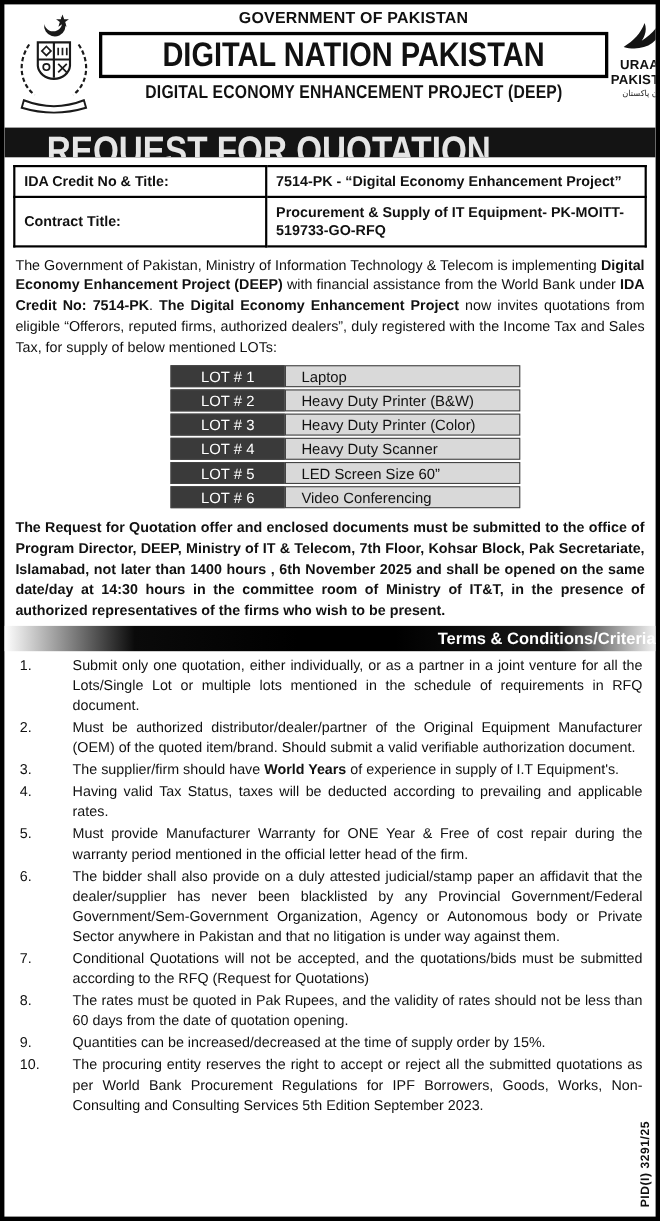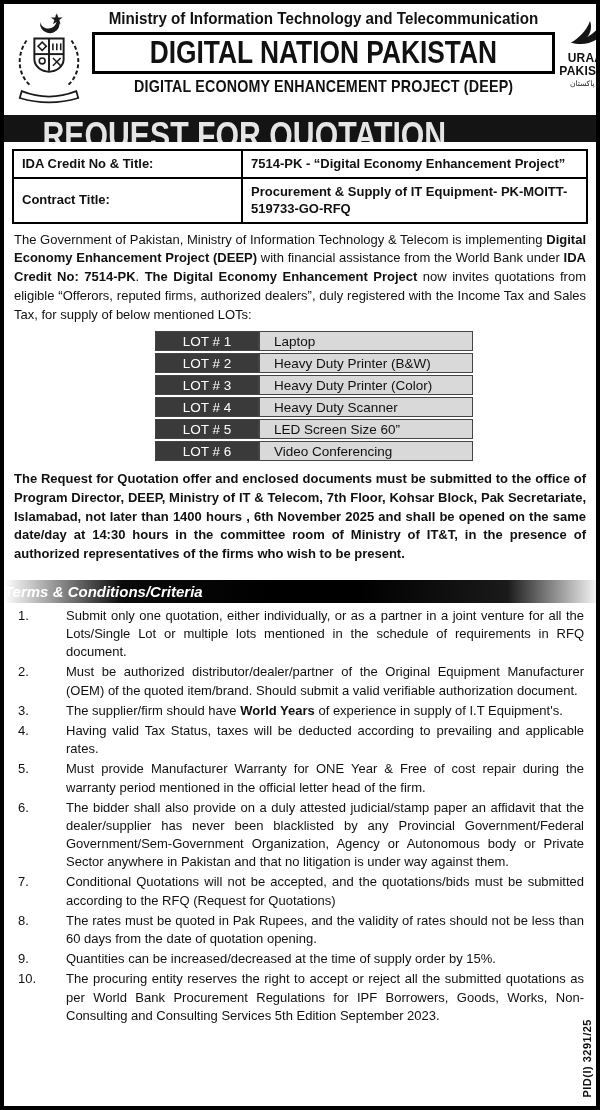--- a/index.html
+++ b/index.html
@@ -33,23 +33,23 @@
   .info-table td.lbl { width:229px; }
   
   .para { margin:7px 10px 0; font-size:13px; line-height:1.44; text-align:justify; }
   .para.bold { font-weight:bold; }
   
   .lot-table { margin:5px auto 0; border-collapse:separate; border-spacing:0 2px;padding-left:28px; }
   .lot-table td { font-size:13.5px; height:20px; border:1px solid #444; }
   .lot-table td.lot { background:#3a3a3a; color:#fff; width:104px; text-align:center; font-weight:normal; }
   .lot-table td.item { background:#d9d9d9; width:214px; padding-left:14px; }
   
-  .terms-banner { margin-top:16px; height:23px; color:#fff; text-align:left;
+  .terms-banner { margin-top:4px; height:23px; color:#fff; text-align:right;
     background:linear-gradient(90deg,#ffffff 0%,#0a0a0a 20%,#000 45%,#000 60%,#1a1a1a 85%,#f2f2f2 100%);
-    font-weight:bold; font-size:15px; line-height:23px;font-style:italic; }
+    font-weight:bold; font-size:15px; line-height:23px; }
   .terms-list { padding:4px 12px 0 14px; }
   .term { display:flex; margin-bottom:2px; }
   .term .tnum { flex:0 0 48px; font-size:13px; line-height:1.4; }
   .term .ttext { flex:1 1 auto; font-size:13px; line-height:1.4; text-align:justify; }
   .pid-vertical { position:absolute; right:3px; bottom:8px; font-size:11px; font-weight:bold;
     writing-mode:vertical-rl; transform:rotate(180deg); letter-spacing:.5px; color:#111; }
   .nowrap { white-space:nowrap; }
 </style>
 </head>
 <body>
@@ -73,21 +73,21 @@
           <line x1="44" y1="50" x2="52" y2="58" stroke-width="1.6"></line>
           <line x1="52" y1="50" x2="44" y2="58" stroke-width="1.6"></line>
           <path d="M17 32 C6 48 8 68 22 79" stroke-dasharray="4 2.5"></path>
           <path d="M63 32 C74 48 72 68 58 79" stroke-dasharray="4 2.5"></path>
           <path d="M12 84 q28 11 56 0 l2 7 q-30 9 -60 0 z" stroke-width="1.8"></path>
         </g>
       </svg>
     </div>
 
     <div class="head-center">
-      <div class="ministry-line"><span class="sqz">Ministry of Information Technology and Telecommunication</span></div>
+      <div class="govt-line">GOVERNMENT OF PAKISTAN</div>
       <div class="dnp-box"><span class="sqz">DIGITAL NATION PAKISTAN</span></div>
       <div class="deep-line"><span class="sqz">DIGITAL ECONOMY ENHANCEMENT PROJECT (DEEP)</span></div>
     </div>
 
     <div class="uraan">
       <svg viewBox="0 0 60 40" width="52" height="35" aria-hidden="true">
         <path d="M8 34 C18 28 26 20 30 9 C32.5 15 31 22 27 27.5 C36 22 44 14 48 3 C51 13 46 24 38 30 C30 36 18 37 8 34 Z" fill="#141414"></path>
         <circle cx="49" cy="4" r="2" fill="#141414"></circle>
       </svg>
       <div class="uraan-name">URAAN</div>

